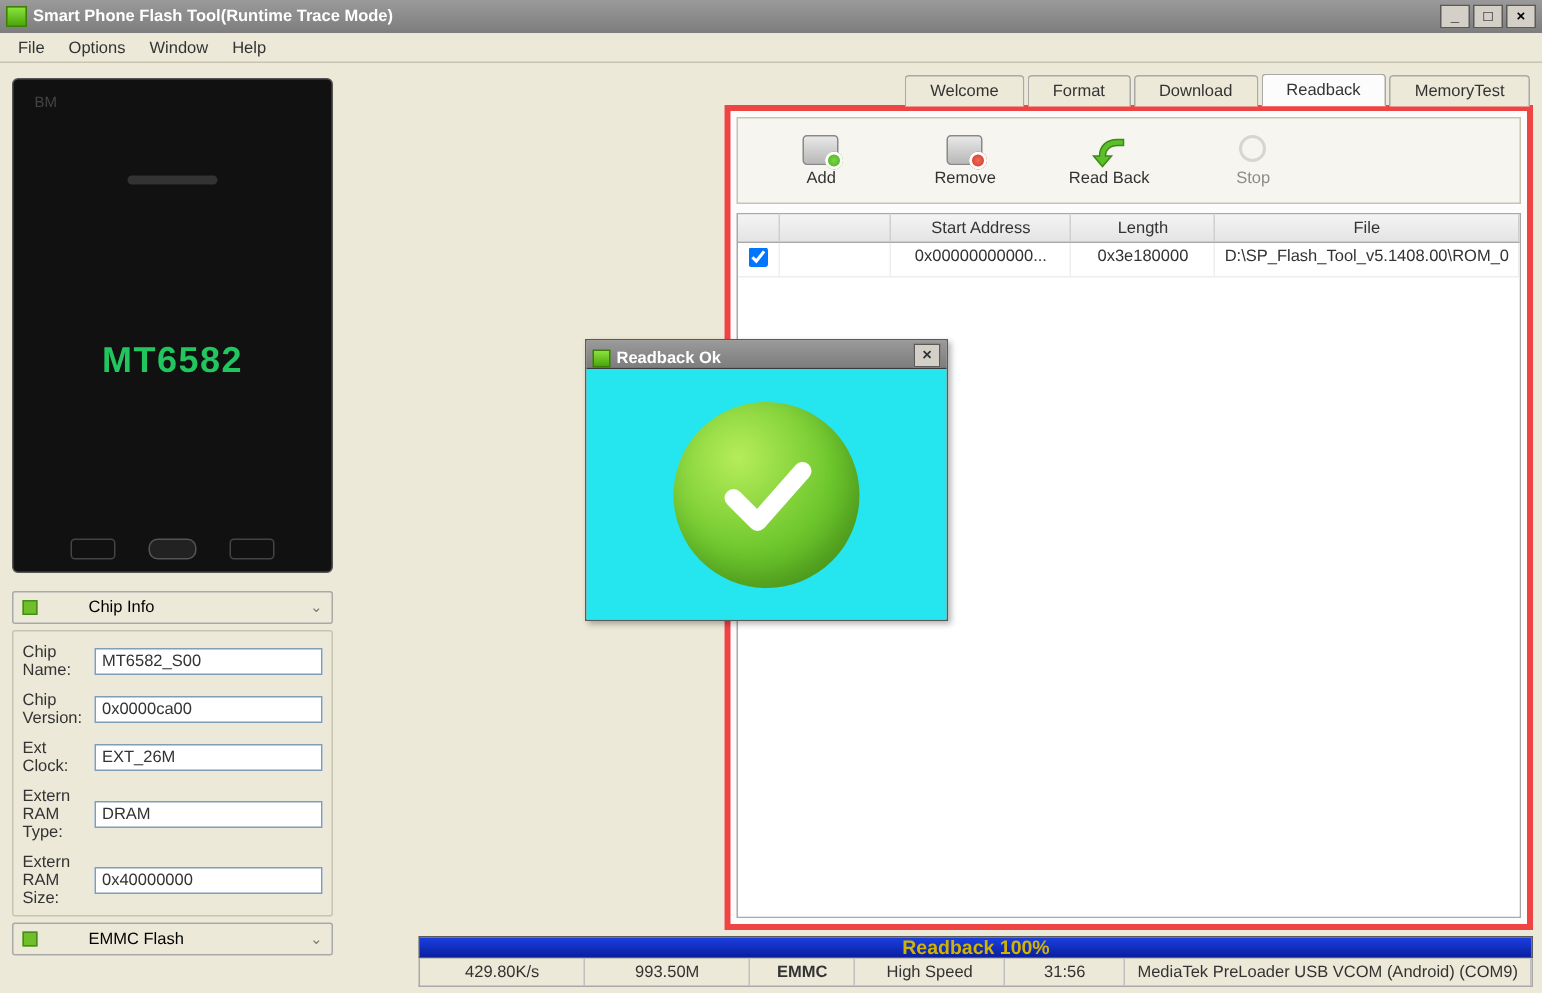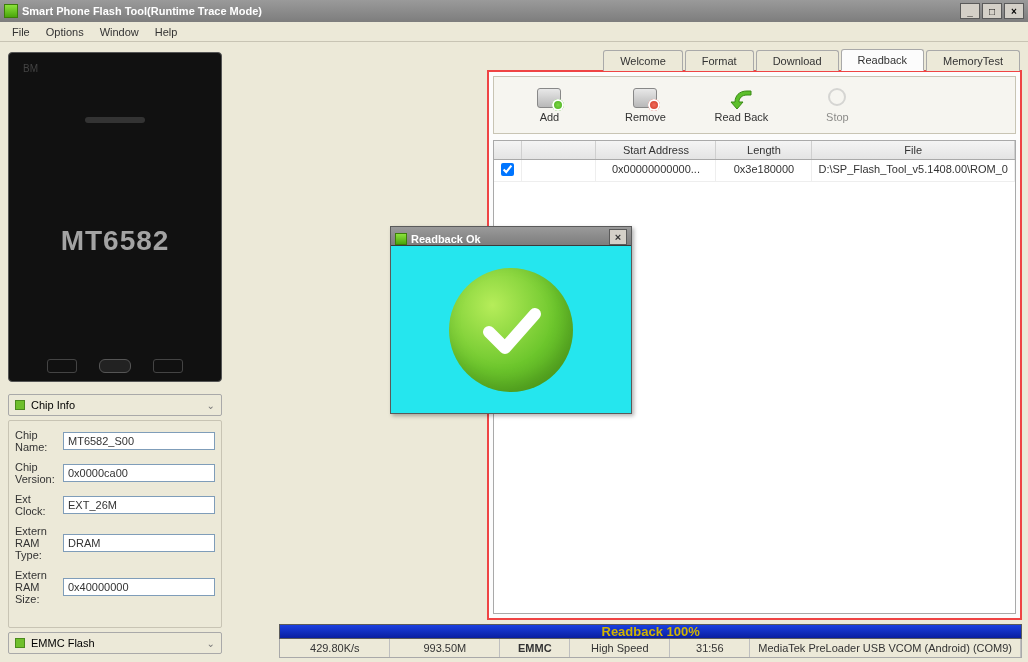--- a/index.html
+++ b/index.html
@@ -13,41 +13,41 @@
 .menubar { height: 20px; background: #ece9d8; display: flex; align-items: center; padding: 0 4px; border-bottom: 1px solid #c8c4b4; }
 .menubar .menu-item { padding: 2px 8px; cursor: pointer; color: #333; }
 
 .main { display: flex; height: 620px; }
 
 .left-panel { width: 230px; padding: 10px 8px 4px 8px; display: flex; flex-direction: column; }
 .phone-box { background: #111; border: 1px solid #555; border-radius: 4px; height: 330px; display: flex; flex-direction: column; align-items: center; justify-content: space-between; padding: 10px 10px 8px 10px; margin-bottom: 12px; gap: 37px; }
 .phone-top { width: 60px; height: 6px; background: #333; border-radius: 3px; margin-top: 6px; }
 .phone-bm { align-self: flex-start; color: #444; font-size: 10px; margin-left: 4px; }
 .phone-screen { flex: 1; display: flex; align-items: center; justify-content: center; width: 100%; }
-.phone-screen span { color: #a3a3a3; font-size: 28px; font-weight: bold; letter-spacing: 1px; }
+.phone-screen span { color: #22c55e; font-size: 24px; font-weight: bold; letter-spacing: 1px; }
 .phone-btns { display: flex; gap: 22px; align-items: center; }
 .phone-btns .soft { width: 30px; height: 14px; border: 1px solid #444; border-radius: 3px; }
 .phone-btns .home { width: 32px; height: 14px; background: #222; border: 1px solid #555; border-radius: 6px; }
 
-.chip-header { height: 22px; background: #ece9d8; border: 1px solid #a9a9a9; display: flex; align-items: center; padding: 0 6px; margin-bottom: 4px; border-radius: 2px; }
+.chip-header { height: 22px; background: #ece9d8; border: 1px solid #a9a9a9; display: flex; align-items: center; padding: 0 6px; margin-bottom: 4px; border-radius: 2px; gap: 28px; }
 .chip-header .ic { width: 10px; height: 10px; background: #6fbf2b; border: 1px solid #4b8a1c; margin-right: 6px; }
 .chip-header .exp { margin-left: auto; color: #777; font-size: 10px; }
 
-.chip-box { border: 1px solid #c8c4b4; background: #ece9d8; padding: 8px 6px 22px 6px; border-radius: 2px; margin-bottom: 4px; }
+.chip-box { border: 1px solid #c8c4b4; background: #ece9d8; padding: 8px 6px 5px 6px; border-radius: 2px; margin-bottom: 4px; }
 .chip-row { display: flex; align-items: center; margin-bottom: 8px; }
 .chip-row label { width: 96px; color: #333; }
 .chip-row input { flex: 1; height: 18px; border: 1px solid #7f9db9; background: #fff; padding: 0 4px; color: #333; }
 
 .right-panel { flex: 1; padding: 6px 6px 4px 0; display: flex; flex-direction: column; align-items: flex-end; }
 
 .tabs { display: flex; align-items: flex-end; margin-left: 2px; }
 .tab { padding: 4px 16px; background: #ece9d8; border: 1px solid #a9a9a9; border-bottom: none; margin-right: 2px; border-radius: 3px 3px 0 0; cursor: pointer; color: #333; position: relative; top: 1px; }
 .tab.active { background: #fcfcfc; z-index: 2; border-bottom: 1px solid #fcfcfc; }
 
-.tab-content { flex: 1; background: #fcfcfc; border: 2px solid #ef4444; display: flex; flex-direction: column; padding: 4px; }
+.tab-content { flex: 1; background: #fcfcfc; border: 4px solid #ef4444; display: flex; flex-direction: column; padding: 4px; }
 
 .toolbar { height: 58px; border: 1px solid #c8c4b4; background: #f6f5f0; display: flex; align-items: center; padding: 0 10px; margin-bottom: 6px; }
 .tool-btn { display: flex; flex-direction: column; align-items: center; justify-content: center; width: 90px; height: 50px; margin-right: 6px; cursor: pointer; border: 1px solid transparent; border-radius: 2px; }
 .tool-btn .icon { width: 24px; height: 20px; margin-bottom: 3px; position: relative; }
 .tool-label { color: #333; }
 .disk-icon { background: linear-gradient(#e8e8e8,#b8b8b8); border-radius: 3px; border: 1px solid #888; }
 .disk-icon::after { content: ""; position: absolute; width: 12px; height: 12px; border-radius: 50%; right: -4px; bottom: -4px; }
 .add-badge::after { background: radial-gradient(#7cd644,#2e9a0d); box-shadow: inset 0 0 0 2px #fff; }
 .remove-badge::after { background: radial-gradient(#f06a5a,#c21e0d); box-shadow: inset 0 0 0 2px #fff; }
 .arrow-icon svg { width: 28px; height: 22px; }

